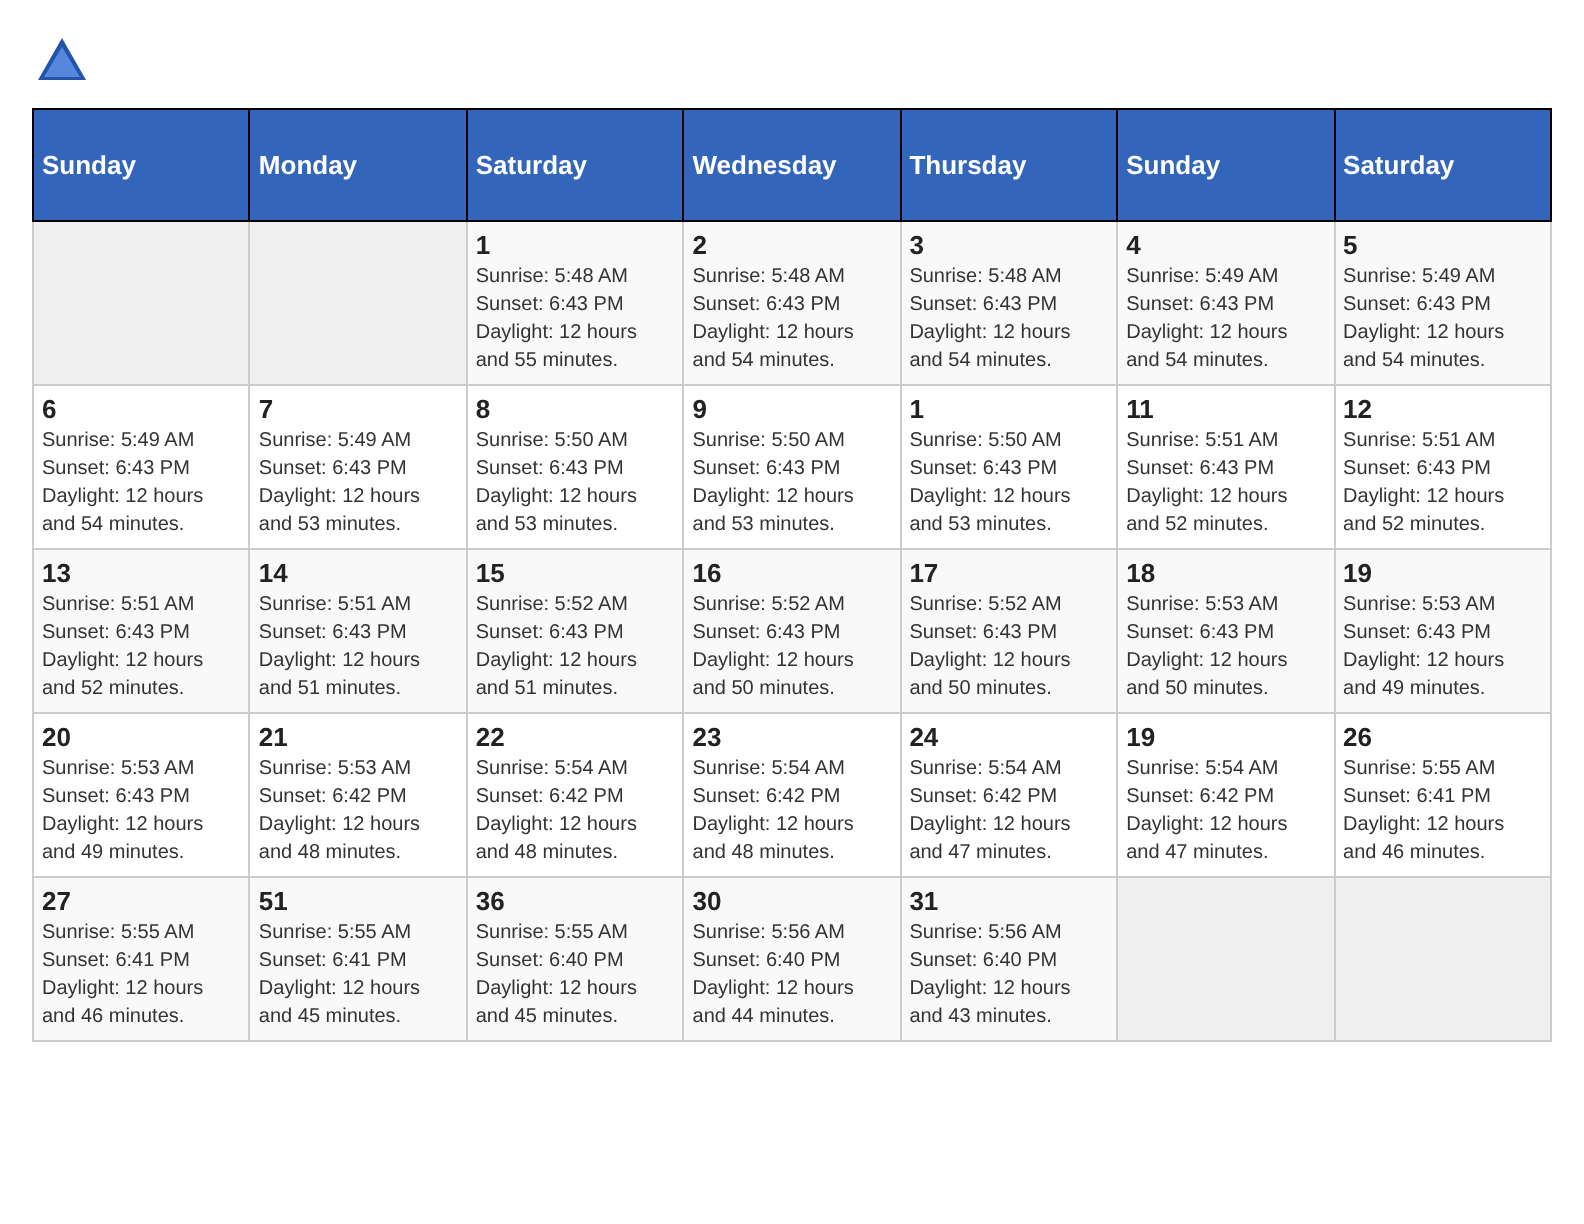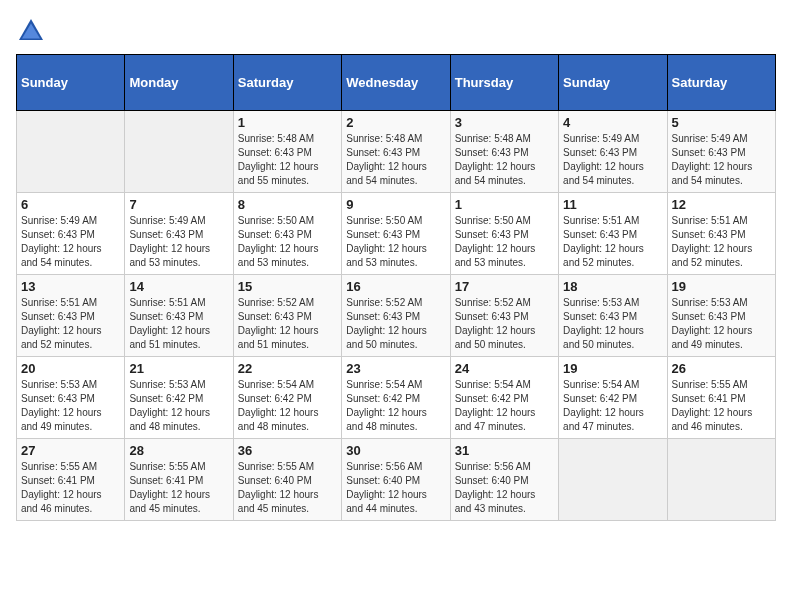--- a/index.html
+++ b/index.html
@@ -235,21 +235,21 @@
           <span class="day-number">26</span>
           <div class="day-detail">Sunrise: 5:55 AM<br>Sunset: 6:41 PM<br>Daylight: 12 hours and 46 minutes.</div>
         </td>
       </tr>
       <tr>
         <td>
           <span class="day-number">27</span>
           <div class="day-detail">Sunrise: 5:55 AM<br>Sunset: 6:41 PM<br>Daylight: 12 hours and 46 minutes.</div>
         </td>
         <td>
-          <span class="day-number">28</span>
+          <span class="day-number">51</span>
           <div class="day-detail">Sunrise: 5:55 AM<br>Sunset: 6:41 PM<br>Daylight: 12 hours and 45 minutes.</div>
         </td>
         <td>
           <span class="day-number">36</span>
           <div class="day-detail">Sunrise: 5:55 AM<br>Sunset: 6:40 PM<br>Daylight: 12 hours and 45 minutes.</div>
         </td>
         <td>
           <span class="day-number">30</span>
           <div class="day-detail">Sunrise: 5:56 AM<br>Sunset: 6:40 PM<br>Daylight: 12 hours and 44 minutes.</div>
         </td>

